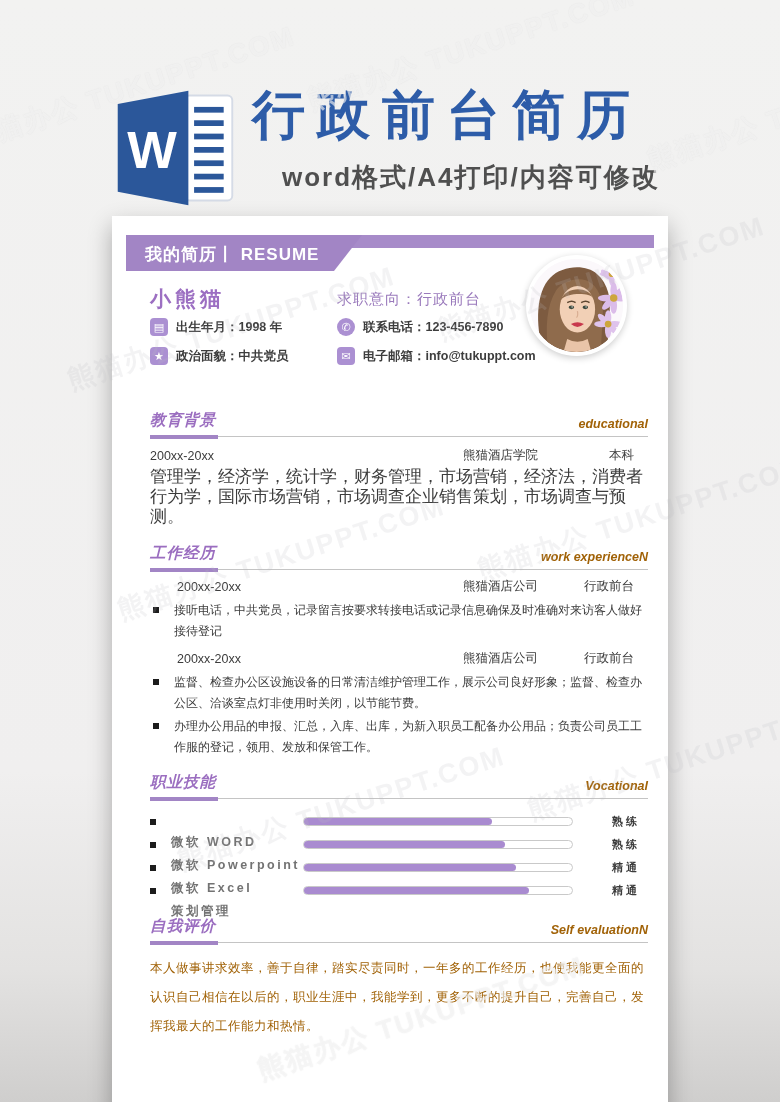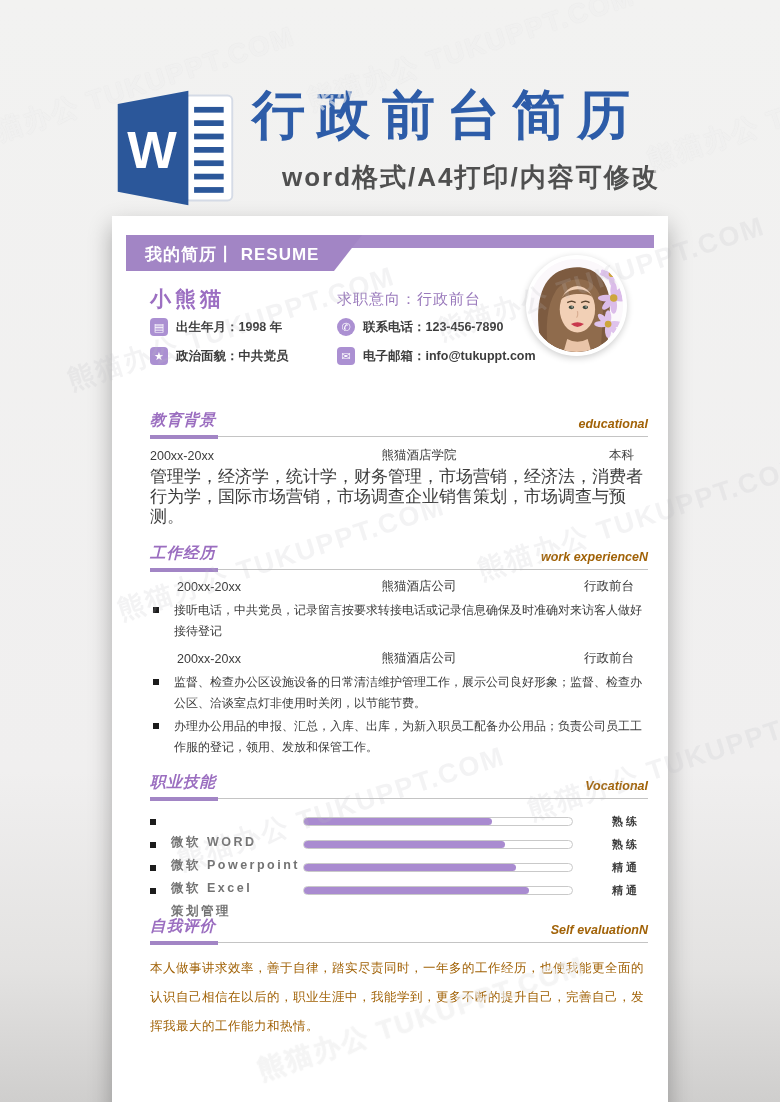--- a/index.html
+++ b/index.html
@@ -49,21 +49,21 @@
     border:4px solid #fff; box-shadow:0 2px 7px rgba(0,0,0,0.2); overflow:hidden; background:#fbf8fb; }
   
   .sec { margin:0 20px 0 38px; }
   .sec-head { display:flex; justify-content:space-between; align-items:flex-end;
     border-bottom:1px solid #c4c4c4; padding-bottom:5px; position:relative;font-style:italic; }
   .sec-head::after { content:''; position:absolute; left:0; bottom:-2.5px; width:68px; height:4px; background:#a285c5; }
   .sec-title { font-size:15.5px; font-weight:bold; color:#9b6ec0; letter-spacing:1px; }
   .sec-en { font-size:12.5px; font-weight:bold; color:#a16207; }
   .row3 { display:flex; align-items:center; font-size:12.5px; color:#3c3c3c; }
   .row3 .period { flex:0 0 150px; }
-  .row3 .center { flex:1; text-align:center; }
+  .row3 .center { flex:1; text-align:right; }
   .row3 .right { flex:0 0 110px; text-align:right; padding-right:14px; }
   .para { font-size:17px; line-height:20px; color:#3c3c3c; }
   ul.bullets { list-style:none; }
   ul.bullets li { position:relative; padding-left:24px; font-size:12px; line-height:21px; color:#3c3c3c; }
   ul.bullets li + li { margin-top:2px; }
   ul.bullets li::before { content:''; position:absolute; left:3px; top:7px; width:6px; height:6px; background:#1c1c1c; }
   .job .row3 { margin:8px 0 5px 0; }
   .job .row3 .period { padding-left:27px; }
   
   .skill-row { display:flex; align-items:center; height:23px; }

